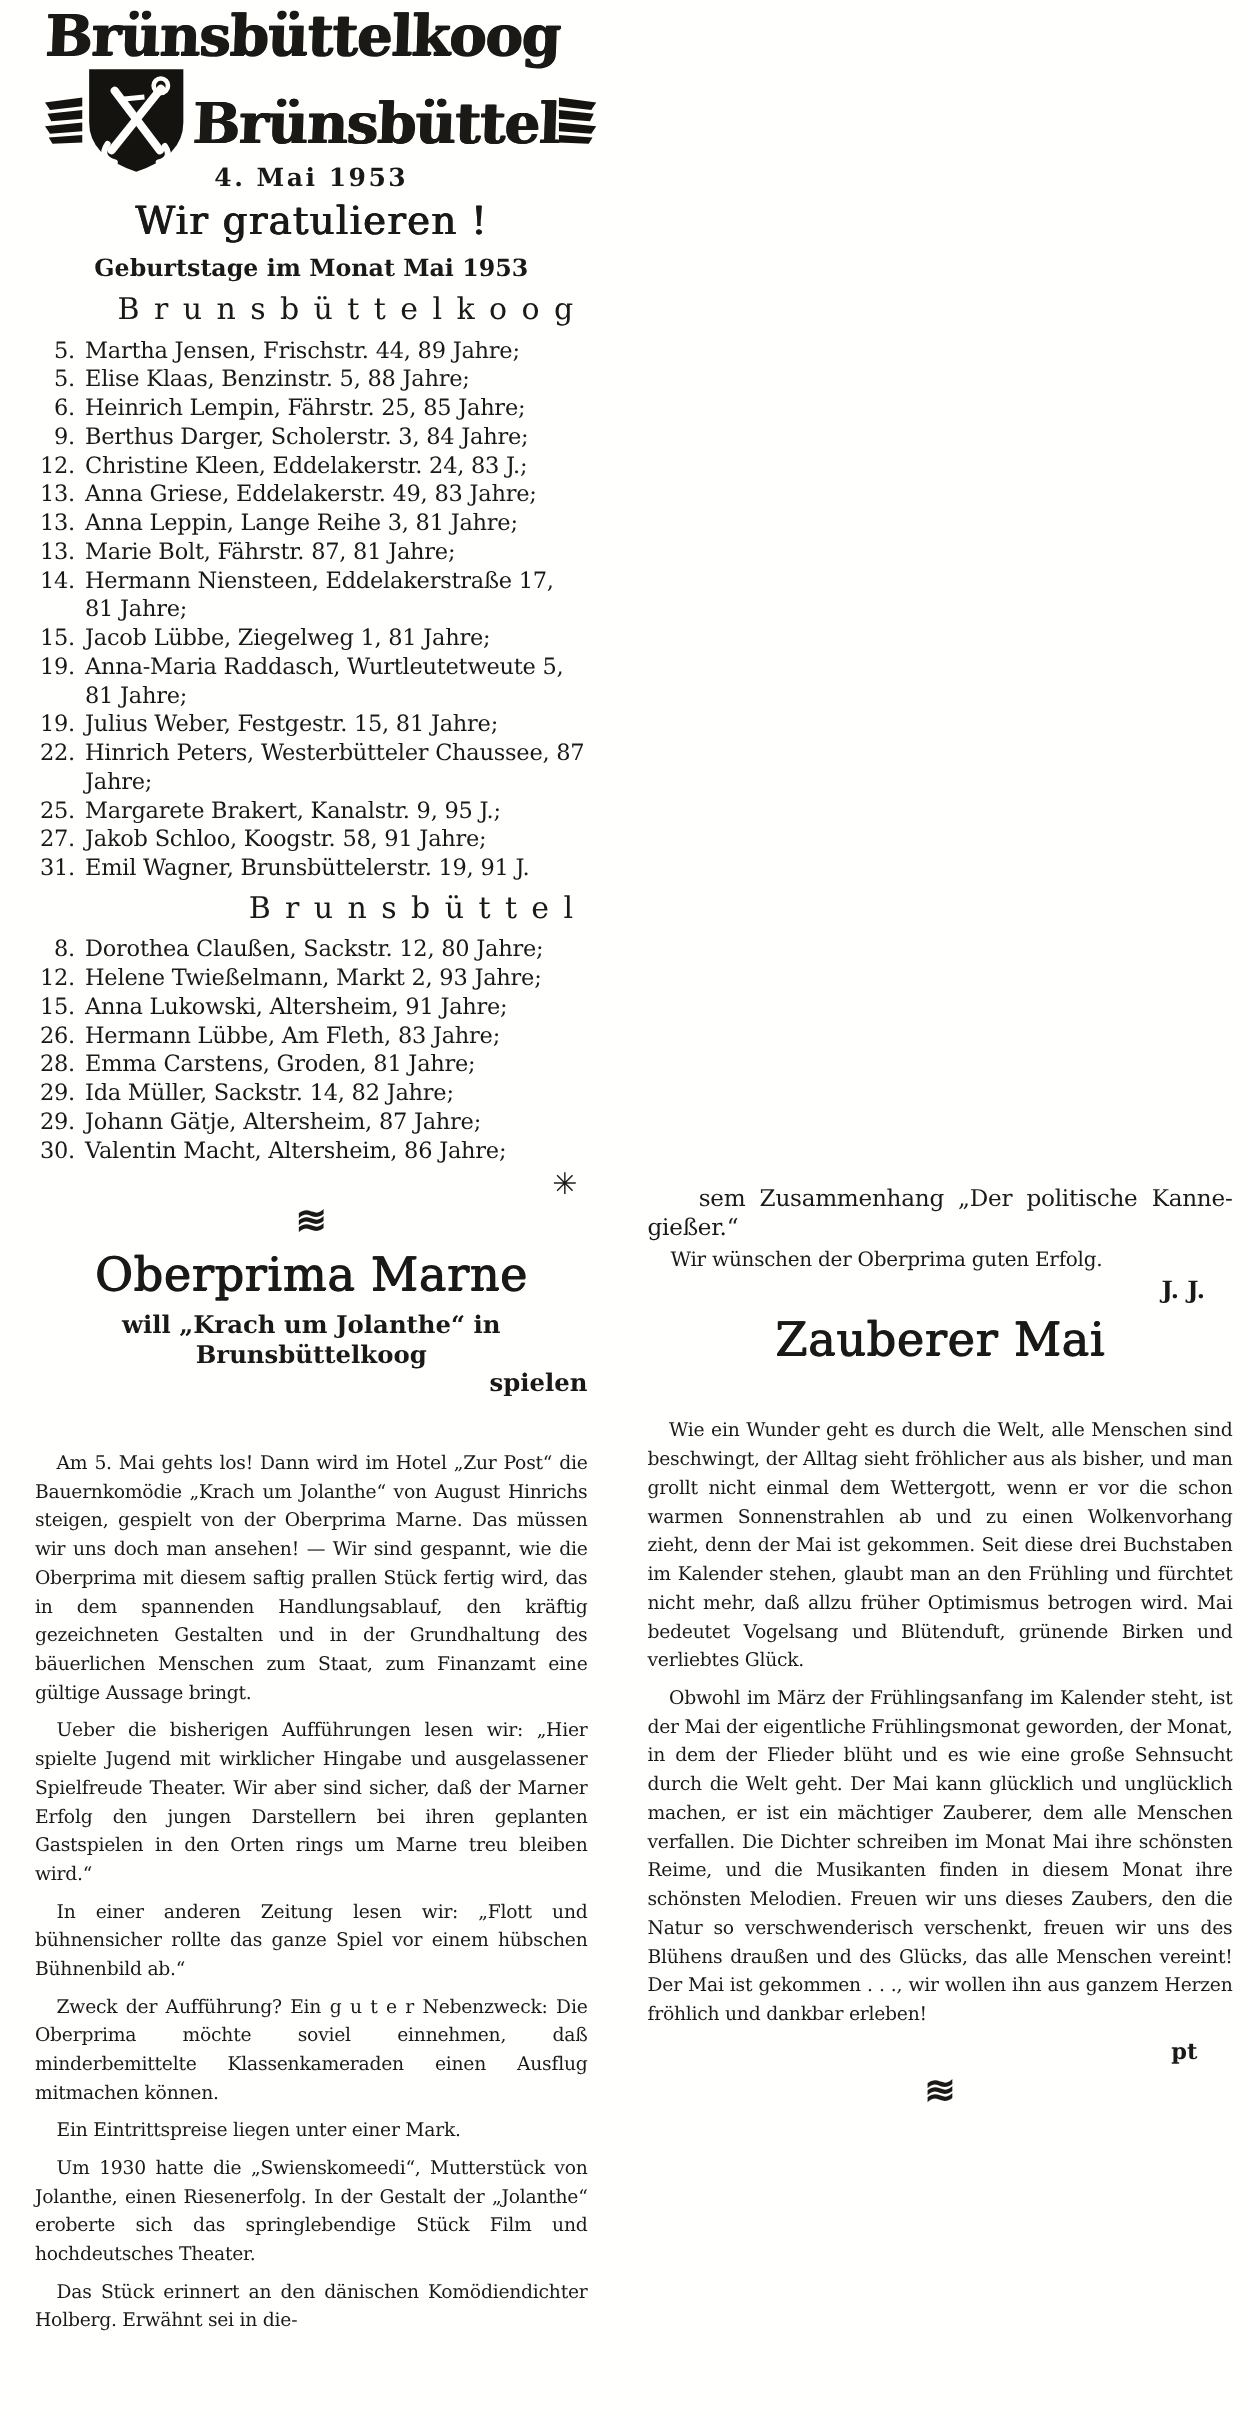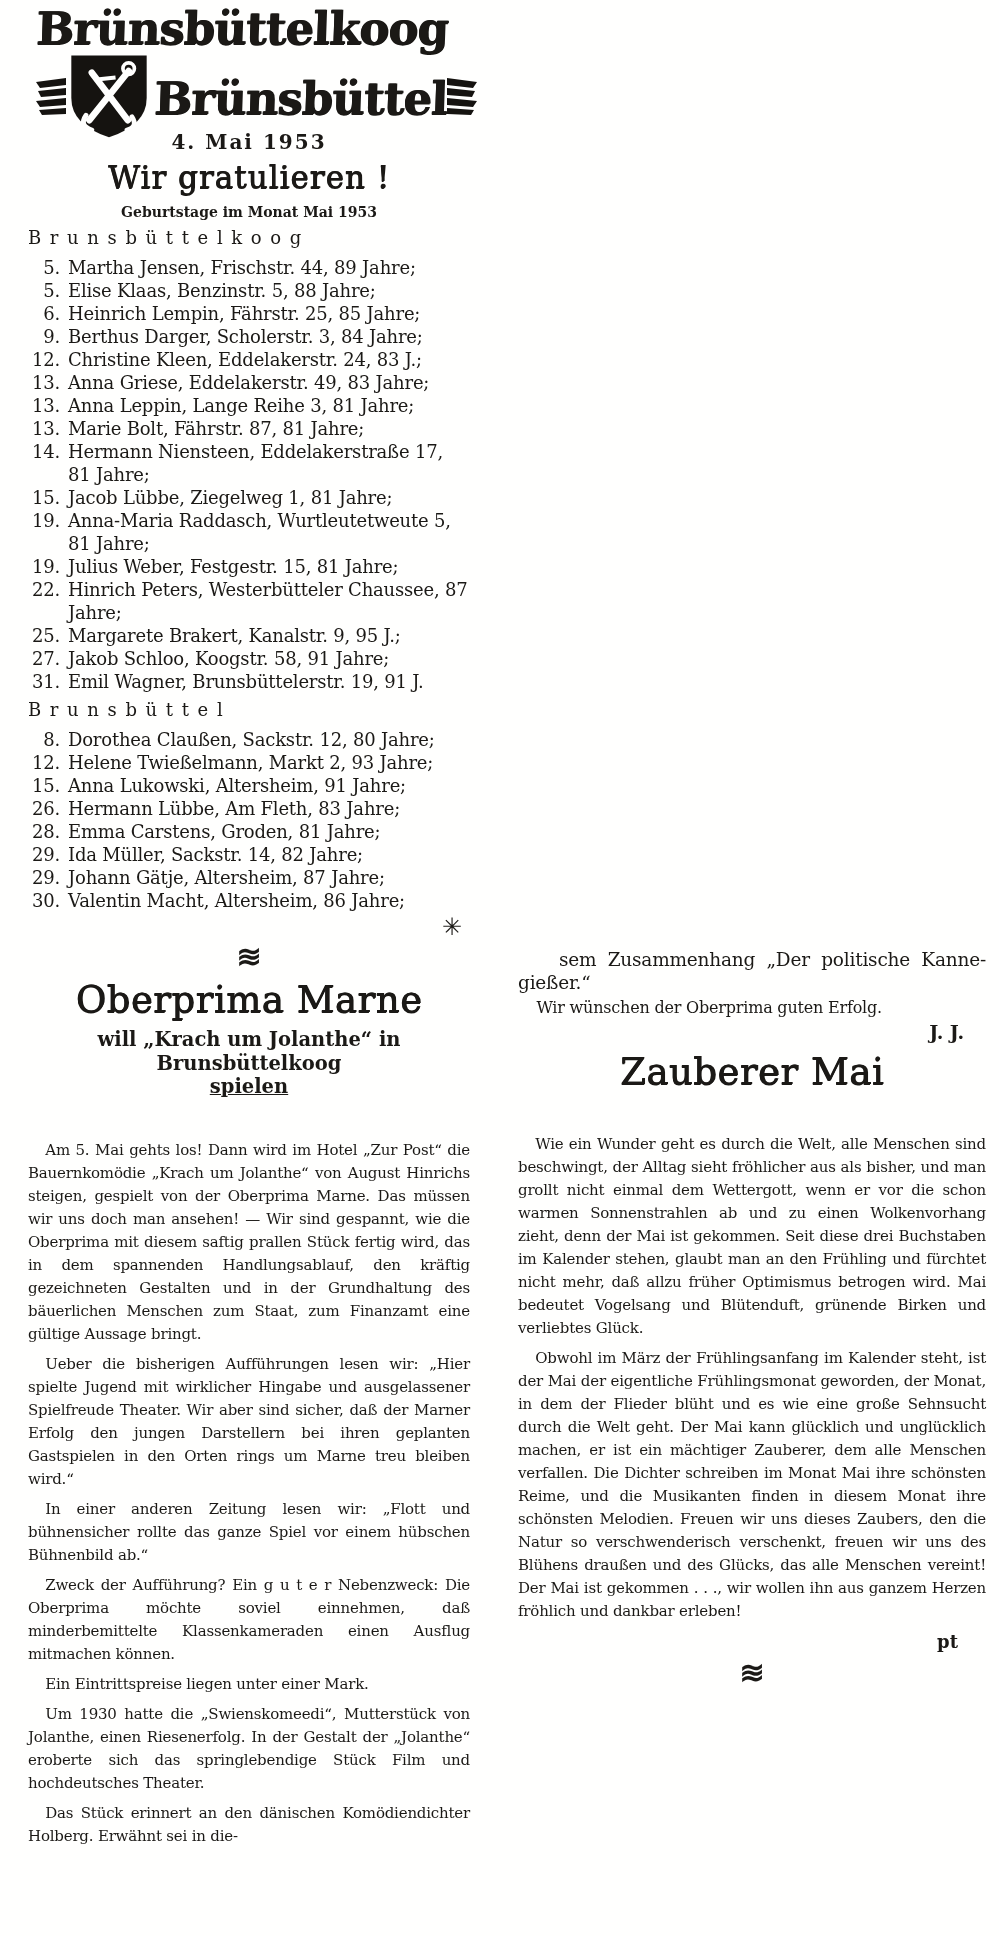--- a/index.html
+++ b/index.html
@@ -33,25 +33,25 @@
   .col-right{position:absolute;left:518px;top:948px;width:468px;}
   .body-text{font-size:15px;line-height:23px;text-align:justify;letter-spacing:-0.2px;margin-top:40px;}
   .body-text p{margin:0 0 7px 0;text-indent:1.15em;}
   
   .date-line{text-align:center;font-weight:bold;font-size:20px;letter-spacing:2px;margin-bottom:0;}
   .h-display{
     text-align:center;font-weight:normal;
     text-shadow:0.8px 0 currentColor, 0 0.5px currentColor;
   }
   .h-gratulieren{font-size:31px;line-height:1.15;margin:6px 0 8px 0;letter-spacing:1px;}
-  .h-sub{font-size:14px;font-weight:bold;text-align:center;margin-bottom:7px;}
-  .h-section{font-size:18px;text-align:left;letter-spacing:0.48em;margin:6px 0 8px 0;}
+  .h-sub{font-size:19px;font-weight:bold;text-align:center;margin-bottom:7px;}
+  .h-section{font-size:24px;text-align:right;letter-spacing:0.48em;margin:6px 0 8px 0;}
   .h-article{font-size:37px;line-height:1.1;margin:8px 0 8px 0;letter-spacing:0.5px;}
   .h-article-sub{font-size:19.5px;font-weight:bold;text-align:center;line-height:1.2;}
-  .h-article-sub2{font-size:19.5px;font-weight:bold;text-align:center;line-height:1.2;margin-bottom:9px;text-decoration:underline;}
+  .h-article-sub2{font-size:19.5px;font-weight:bold;text-align:right;line-height:1.2;margin-bottom:9px;}
   
   .bday-list{margin:0 0 2px 0;}
   .entry{display:flex;align-items:flex-start;font-size:18px;line-height:23px;letter-spacing:-0.2px;}
   .entry .day{flex:none;width:32px;text-align:right;padding-right:8px;}
   .entry .info{flex:1;}
   
   .star-line{text-align:right;padding-right:8px;font-size:24px;line-height:26px;margin-top:2px;}
   .wave-sep{text-align:center;font-size:30px;line-height:30px;font-weight:bold;margin:2px 0 6px 0;}
   .wave-sep-right{text-align:center;font-size:30px;line-height:30px;font-weight:bold;margin:4px 0 0 0;}
   

